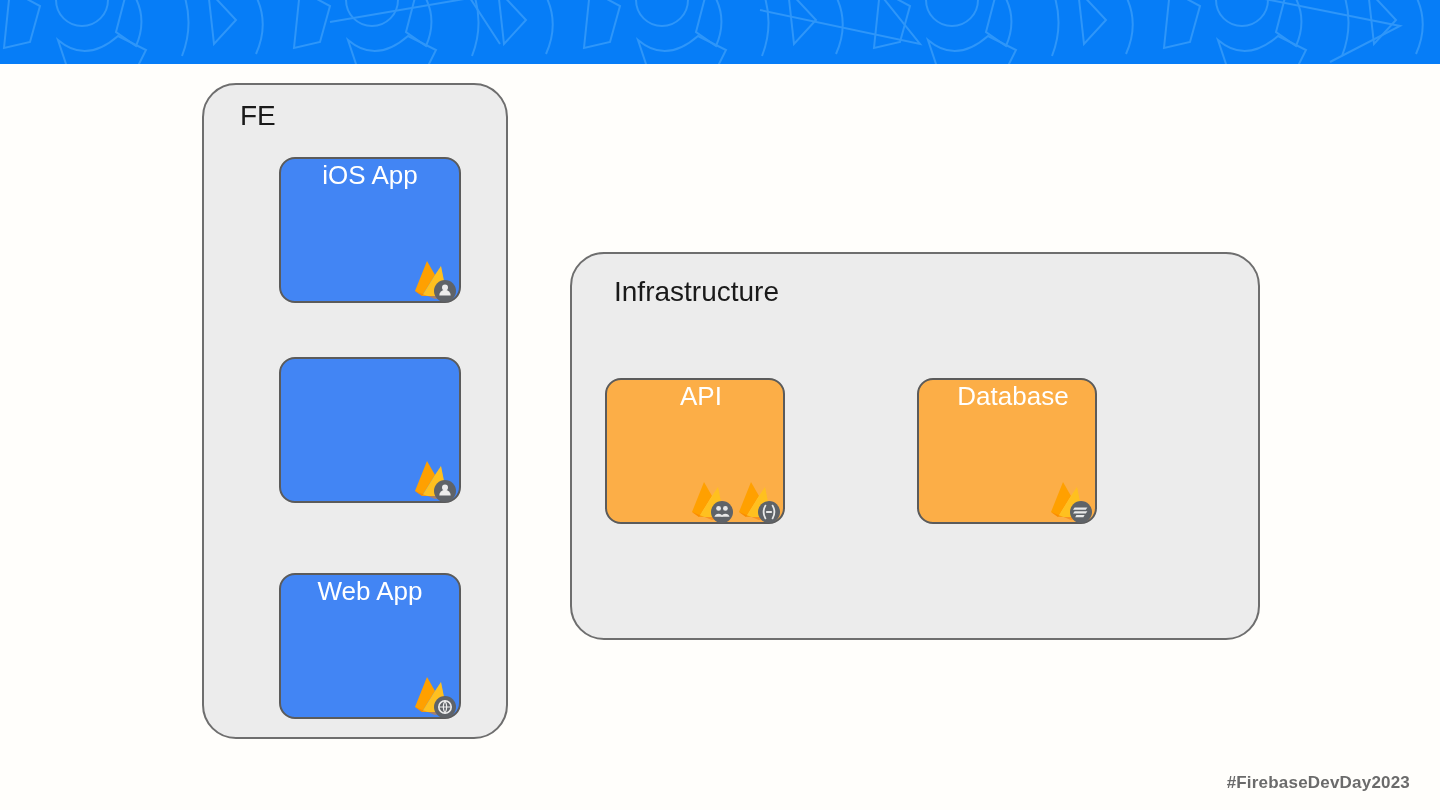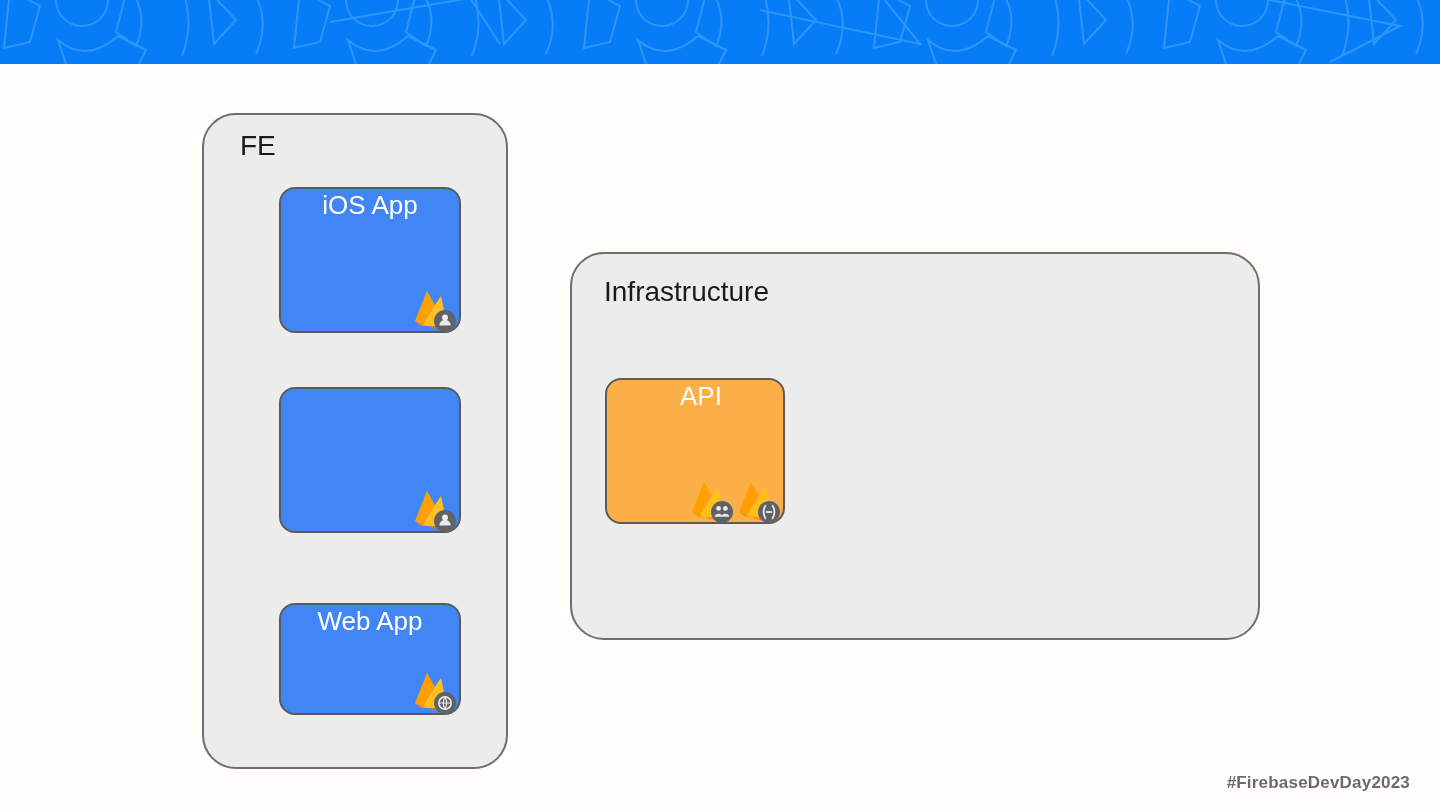--- a/index.html
+++ b/index.html
@@ -47,39 +47,39 @@
     position: absolute;
     color: #1A1A1A;
     font-size: 28px;
     line-height: 1;
     white-space: nowrap;
     font-family: "Liberation Sans", sans-serif;
   }
 
   #fe-group {
     left: 202px;
-    top: 113px;
+    top: 83px;
     width: 306px;
     height: 656px;
     border-radius: 34px;
   }
   #fe-group-label {
     left: 36px;
     top: 17px;
   }
 
   #infra-group {
     left: 570px;
     top: 252px;
     width: 690px;
     height: 388px;
     border-radius: 34px;
   }
   #infra-group-label {
-    left: 32px;
+    left: 42px;
     top: 24px;
   }
 
   
   .node {
     position: absolute;
     box-sizing: border-box;
     border: 2px solid #5B5B5B;
     border-radius: 16px;
     display: flex;
@@ -117,21 +117,21 @@
     position: relative;
     width: 46px;
     height: 48px;
     display: block;
   }
   .fb-mark svg { display: block; width: 100%; height: 100%; }
 
   
   #ios-app     { left: 75px; top:  72px; width: 182px; height: 146px; }
   #android-app { left: 75px; top: 272px; width: 182px; height: 146px; }
-  #web-app     { left: 75px; top: 488px; width: 182px; height: 112px; }
+  #web-app     { left: 75px; top: 488px; width: 182px; height: 146px; }
 
   
   #api-node      { left: 33px;  top: 124px; width: 180px; height: 146px; }
   #database-node { left: 345px; top: 124px; width: 180px; height: 146px; }
 
   
   #footer-hashtag {
     position: absolute;
     right: 30px;
     bottom: 17px;
@@ -286,17 +286,34 @@
             <path d="M4 36 L11 41 L36 41 L24 44 Z" fill="#F57C00" opacity="0.55"></path>
             <circle cx="34" cy="36" r="11" fill="#5F6368"></circle>
             <path d="M30.4 29.6 q-3.6 6.4 0 12.8" fill="none" stroke="#E8E8E8" stroke-width="1.8" stroke-linecap="round"></path>
             <path d="M37.6 29.6 q3.6 6.4 0 12.8" fill="none" stroke="#E8E8E8" stroke-width="1.8" stroke-linecap="round"></path>
             <path d="M31.8 36 h4.4" stroke="#E8E8E8" stroke-width="1.8" stroke-linecap="round"></path>
           </svg>
         </span>
       </div>
     </div>
 
+    <div class="node orange" id="database-node">
+      <span class="node-label">Database</span>
+      <div class="badge-row">
+        <span class="fb-mark">
+          <svg viewBox="0 0 46 48">
+            <path d="M4 36 L16 6 L24 20 L11 41 Z" fill="#FFA000"></path>
+            <path d="M11 41 L24 20 L30 11 L36 41 Z" fill="#FFCA28"></path>
+            <path d="M11 41 L36 41 L30 11 Z" fill="#FFA000" opacity="0.22"></path>
+            <path d="M4 36 L11 41 L36 41 L24 44 Z" fill="#F57C00" opacity="0.55"></path>
+            <circle cx="34" cy="36" r="11" fill="#5F6368"></circle>
+            <path d="M27.6 31.4 h12.8 l-1.6 2.4 h-12.8 z" fill="#E8E8E8"></path>
+            <path d="M27.6 35.2 h12.8 l-1.6 2.4 h-12.8 z" fill="#E8E8E8"></path>
+            <path d="M29.4 39.1 h8.2 l-1.2 2.1 h-8.2 z" fill="#E8E8E8"></path>
+          </svg>
+        </span>
+      </div>
+    </div>
   </div>
 
   <div id="footer-hashtag">#FirebaseDevDay2023</div>
 
 </div>
 
 </body></html>

